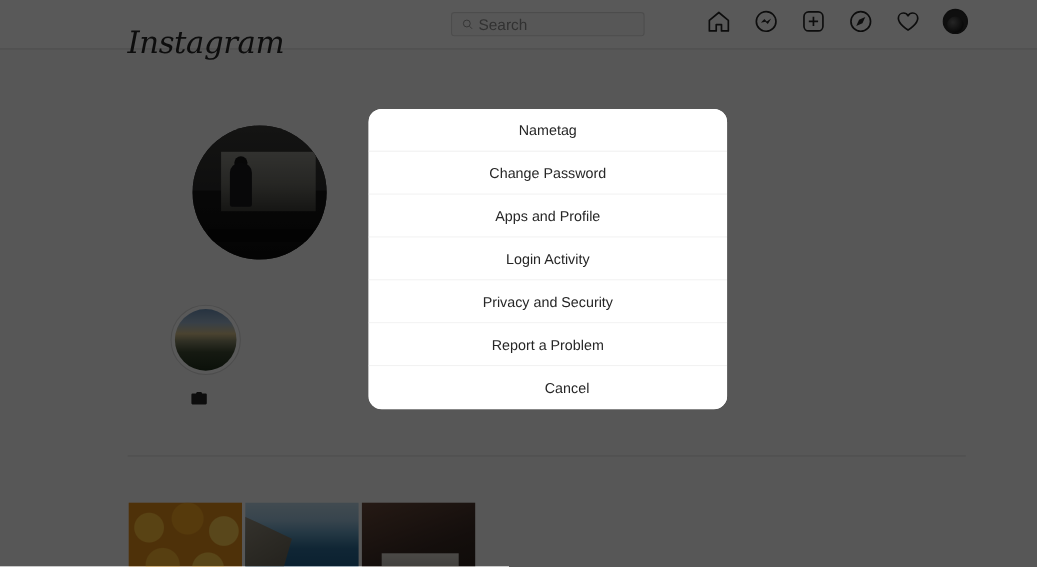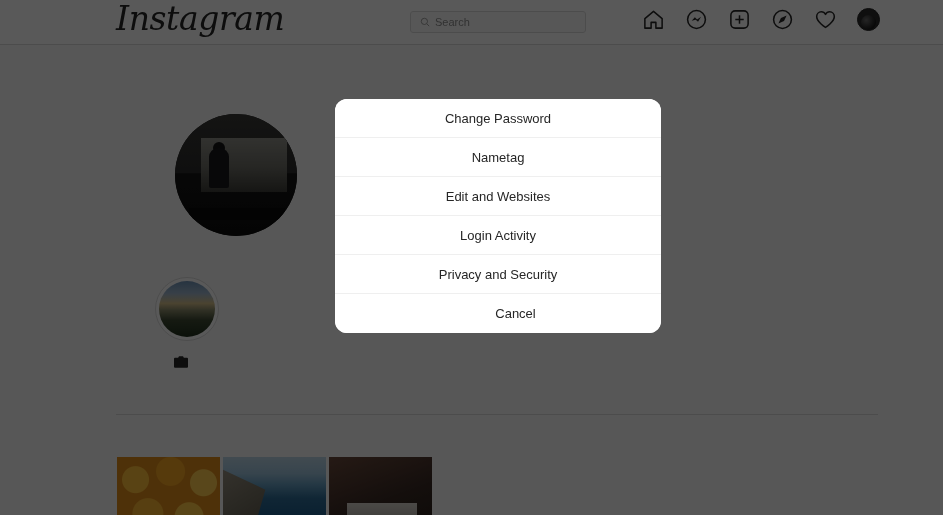--- a/index.html
+++ b/index.html
@@ -38,23 +38,23 @@
   .header-inner {
     position: relative;
     width: 943px;
     height: 44px;
     display: flex;
     align-items: center;
   }
   .logo {
     position: absolute;
     left: 116px;
-    top: 4px;
+    top: 24px;
     font-family: "DejaVu Serif", serif;
-    font-size: 33px;
+    font-size: 28px;
     font-style: italic;
     font-weight: 400;
     color: #262626;
     letter-spacing: -0.4px;
     line-height: 30px;
   }
 
   .search-box {
     position: absolute;
     left: 410px;
@@ -64,21 +64,21 @@
     background: #fafafa;
     border: 1px solid #dbdbdb;
     border-radius: 3px;
     display: flex;
     align-items: center;
     padding-left: 9px;
     gap: 5px;
   }
   .search-icon { width: 10px; height: 10px; flex: 0 0 auto; display: block; }
   .search-placeholder {
-    font-size: 11px;
+    font-size: 14px;
     color: #8e8e8e;
     line-height: 12px;
   }
 
   .nav-icons {
     position: absolute;
     right: 63px;
     top: 8px;
     display: flex;
     align-items: center;
@@ -424,21 +424,22 @@
         <div class="cell cell-coast"></div>
         <div class="cell cell-portrait"></div>
       </div>
     </div>
 
   </div>
 
   <div class="overlay"></div>
 
   <div class="modal" id="settings-modal">
+      <div class="modal-item">Nametag</div>
       <div class="modal-item">Change Password</div>
-      <div class="modal-item">Nametag</div>
-      <div class="modal-item">Edit and Websites</div>
+      <div class="modal-item">Apps and Profile</div>
       <div class="modal-item">Login Activity</div>
       <div class="modal-item">Privacy and Security</div>
+      <div class="modal-item">Report a Problem</div>
       <div class="modal-item">Cancel</div>
     </div>
 
 </div>
 
 </body></html>

